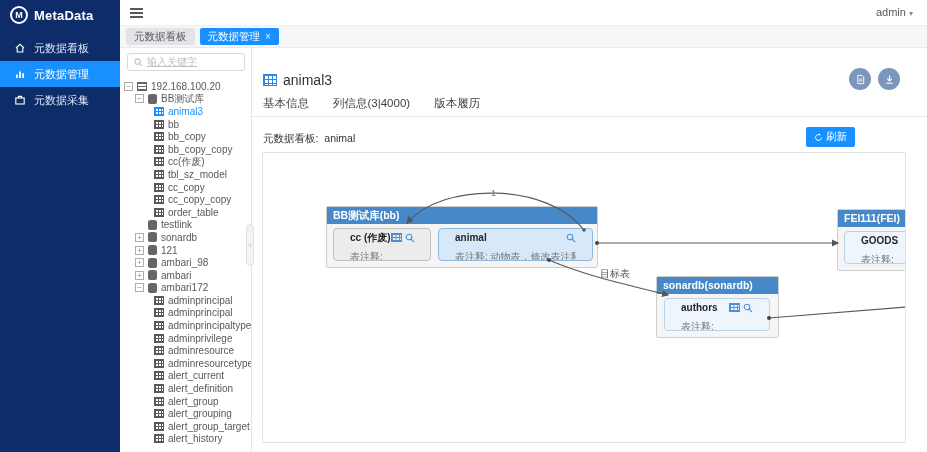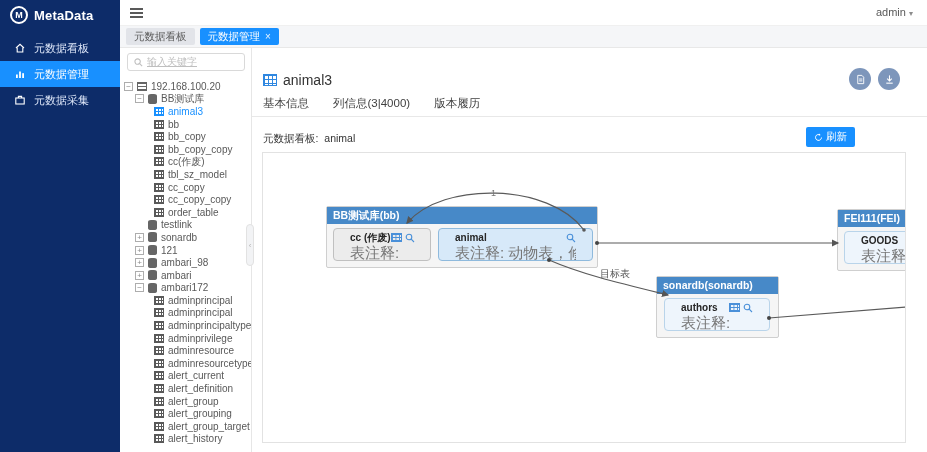--- a/index.html
+++ b/index.html
@@ -102,21 +102,21 @@
     line-height:17px; padding-left:6px; white-space:nowrap; overflow:hidden; }
   .dcard { position:absolute; border:1px solid #c0c0c0; border-radius:4px; background:#ececec;
     padding:2px 16px; cursor:pointer; overflow:hidden; }
   .dcard.selected { background:#d7e9f9; border-color:#8fbadd; }
   .dcard-top { display:flex; align-items:center; height:13px; }
   .dcard-name { font-size:10px; font-weight:bold; color:#262626; white-space:nowrap; flex:1 1 auto; }
   .dcard-icons { display:flex; align-items:center; gap:3px; flex:0 0 auto; }
   .mini-table { width:11px; height:9px; border:1px solid #4a90d9;
     background-image:linear-gradient(#4a90d9 1px,transparent 1px),linear-gradient(90deg,#4a90d9 1px,transparent 1px);
     background-size:100% 3px,3.5px 100%; cursor:pointer; }
-  .dcard-comment { font-size:15px; color:#777; white-space:nowrap; overflow:hidden; margin-top:0; }
+  .dcard-comment { font-size:10px; color:#777; white-space:nowrap; overflow:hidden; margin-top:6px; }
   svg.edges { position:absolute; left:0; top:0; width:644px; height:291px; pointer-events:none; z-index:4; }
 </style>
 </head>
 <body>
 
 <div id="app">
 
   <div class="sidebar">
     <div class="logo-row">
       <div class="logo-circle">M</div>

